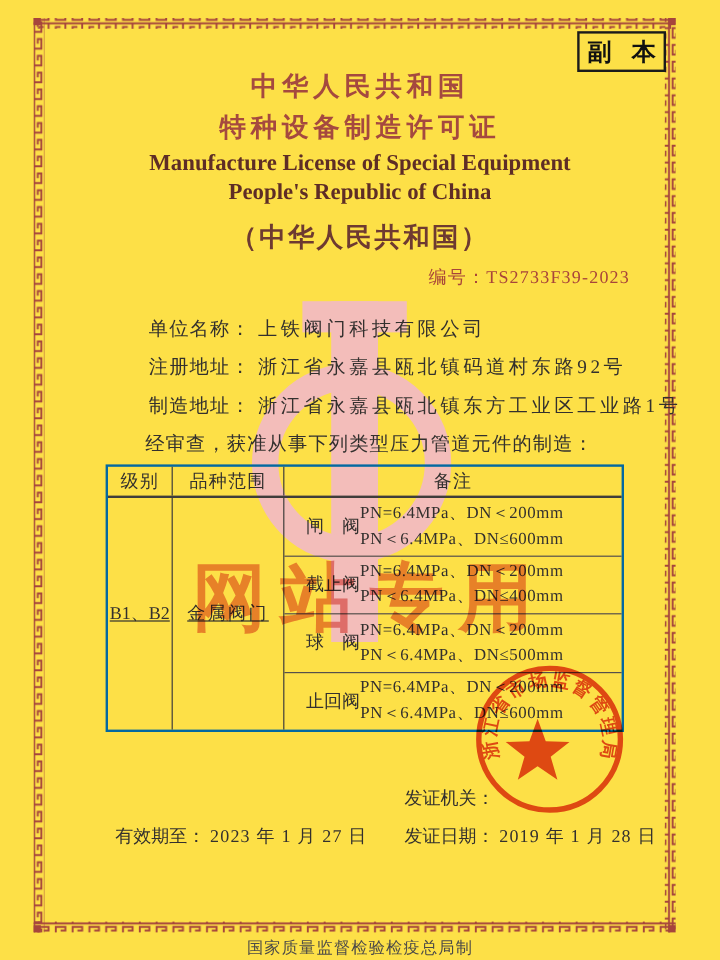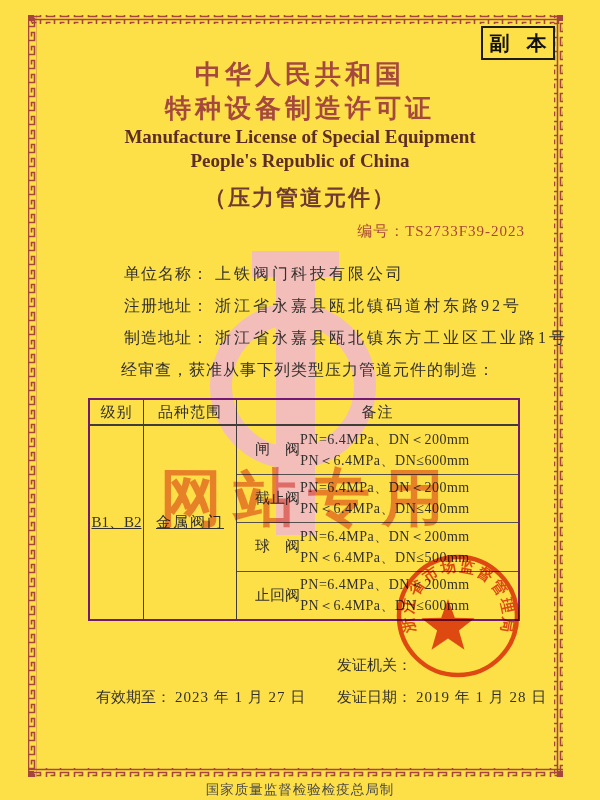--- a/index.html
+++ b/index.html
@@ -15,40 +15,40 @@
   .center { left:0; width:600px; text-align:center; }
 
   .badge {
     left:481px; top:26px; width:70px; height:30px; z-index:2;
     border:2px solid #1b1b1b; display:flex; align-items:center; justify-content:center;
     font-family:"Liberation Serif", serif; font-weight:bold; font-size:20px;
     letter-spacing:6px; text-indent:6px; color:#111;
   }
   .title-cn {
     font-family:"Liberation Sans", sans-serif; font-weight:bold;
-    font-size:26px; letter-spacing:4px; color:#a5493f; z-index:2;
+    font-size:22px; letter-spacing:4px; color:#a5493f; z-index:2;
   }
   .t1 { top:57px; } .t2 { top:91px; }
   .title-en {
     font-family:"Liberation Serif", serif; font-weight:bold;
     font-size:19px; color:#5e2d26; z-index:2;
   }
   .e1 { top:126px; } .e2 { top:150px; }
   .subtitle { top:183px; font-size:22px; letter-spacing:2px; color:#6e3a31; font-weight:bold; z-index:2; }
   .license { top:222px; right:75px; font-size:15px; color:#a8443a; z-index:2; letter-spacing:1px; }
 
   .field { left:96px; font-size:16px; z-index:2; white-space:nowrap;margin-left:28px; }
   .f0 { top:264px; } .f1 { top:296px; } .f2 { top:328px; }
   .field .lbl { letter-spacing:1px; }
   .field .val { margin-left:6px; letter-spacing:3px; }
   .statement { left:121px; top:360px; font-size:16px; letter-spacing:1px; z-index:2; }
 
   .table {
-    left:88px; top:398px; width:432px; height:223px; z-index:2;
-    border:2px solid #701a75; box-sizing:border-box; background:transparent;
+    left:88px; top:387px; width:432px; height:223px; z-index:2;
+    border:2px solid #0369a1; box-sizing:border-box; background:transparent;
   }
   .thead {
     display:grid; grid-template-columns:54px 93px 1fr; height:26px;
     border-bottom:2px solid #3f3d3b; box-sizing:border-box;
   }
   .th {
     display:flex; align-items:center; justify-content:center;
     font-size:15px; letter-spacing:1px;
   }
   .cell-r { border-right:1px solid #3f3d3b; }
@@ -111,21 +111,21 @@
       <rect x="276" y="251" width="39" height="284"></rect>
     </g>
     <circle cx="293" cy="386" r="72" fill="none" stroke="#f3bdba" stroke-width="22"></circle>
   </svg>
 
   <div class="abs badge">副 本</div>
   <div class="abs center title-cn t1">中华人民共和国</div>
   <div class="abs center title-cn t2">特种设备制造许可证</div>
   <div class="abs center title-en e1">Manufacture License of Special Equipment</div>
   <div class="abs center title-en e2">People's Republic of China</div>
-  <div class="abs center subtitle">（压力管道元件）</div>
+  <div class="abs center subtitle">（中华人民共和国）</div>
 
   <div class="abs license">
     <span>编号：</span><span>TS2733F39-2023</span>
   </div>
 
   <div class="abs field f0">
     <span class="lbl">单位名称：</span><span class="val">上铁阀门科技有限公司</span>
   </div>
   <div class="abs field f1">
     <span class="lbl">注册地址：</span><span class="val">浙江省永嘉县瓯北镇码道村东路92号</span>

